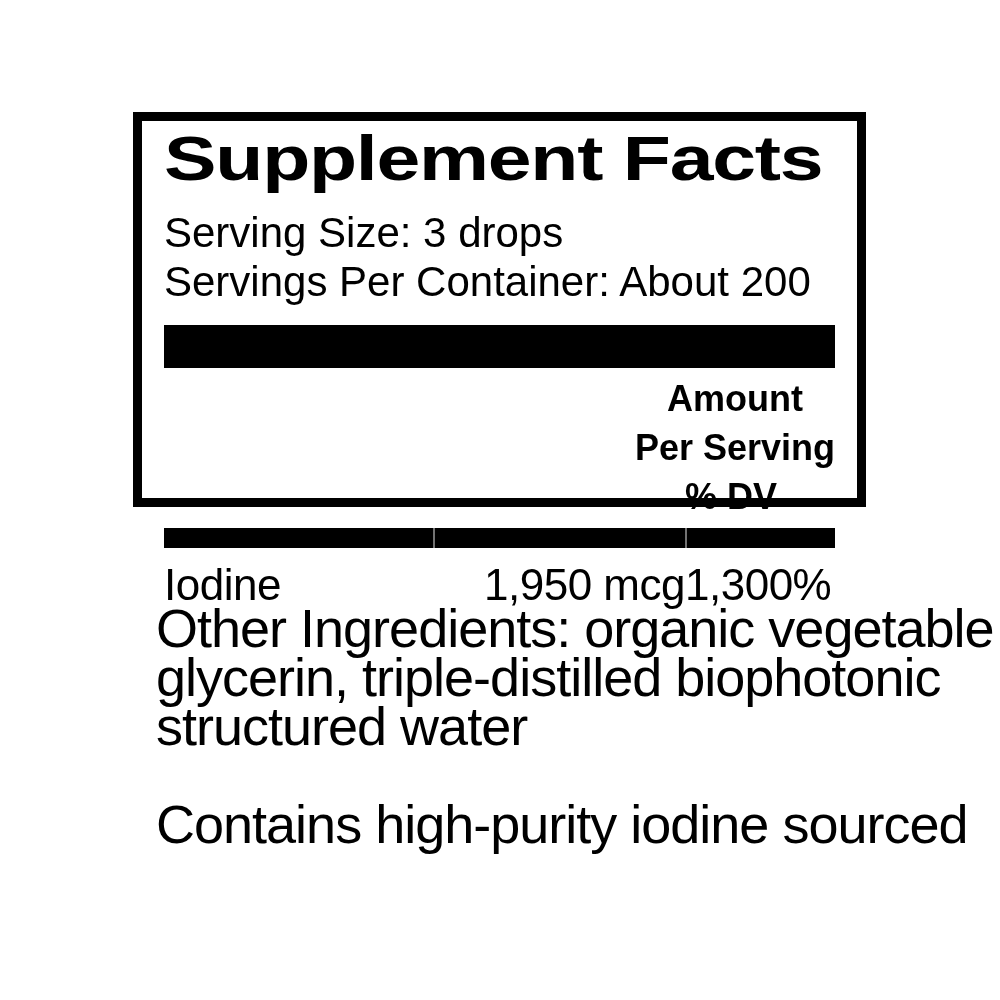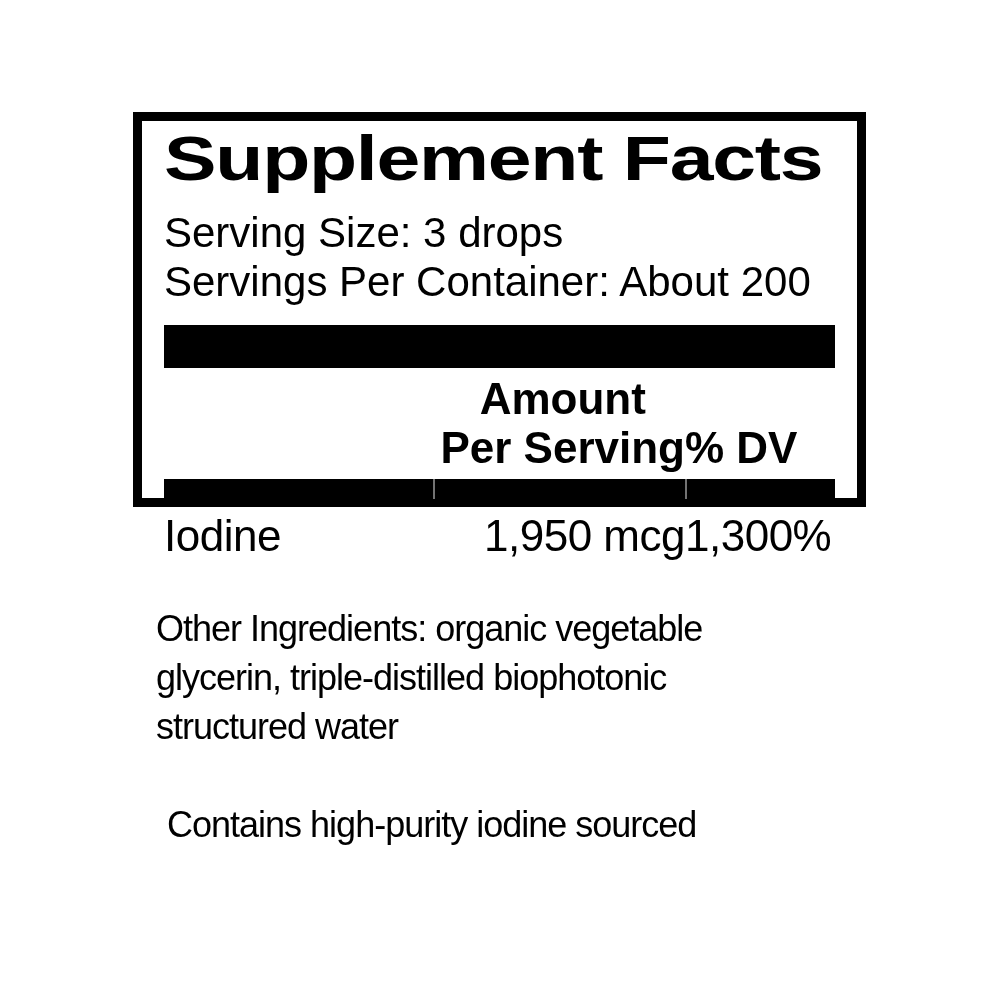--- a/index.html
+++ b/index.html
@@ -70,22 +70,23 @@
   }
   .divider.d1 { left: 269px; }
   .divider.d2 { left: 521px; }
 
   .header {
     display: flex;
     justify-content: flex-end;
     align-items: flex-end;
     padding: 6px 0 7px 0;
     font-weight: bold;
-    font-size: 44px;
+    font-size: 36px;
     line-height: 49px;
+    flex-direction: column;
   }
   .amount-col {
     text-align: center;
     white-space: nowrap;
   }
   .dv-col {
     width: 150px;
     text-align: left;
     white-space: nowrap;
   }
@@ -99,27 +100,27 @@
     letter-spacing: -0.5px;
   }
   .nname { flex: 1; text-align: left; white-space: nowrap; }
   .namount { text-align: right; white-space: nowrap; }
   .ndv { width: 150px; text-align: left; white-space: nowrap; }
 
   
   .footnote {
     position: absolute;
     left: 156px;
-    font-size: 36px;
+    font-size: 54px;
     line-height: 49px;
     letter-spacing: -1px;
     white-space: nowrap;
   }
   .footnote.fn1 { top: 604px; }
-  .footnote.fn2 { top: 800px; margin-left: 11px; }
+  .footnote.fn2 { top: 800px; }
 </style>
 </head>
 <body>
 
 <div class="panel">
 
   <div class="title">
     <span class="ts">Supplement Facts</span>
   </div>
 

